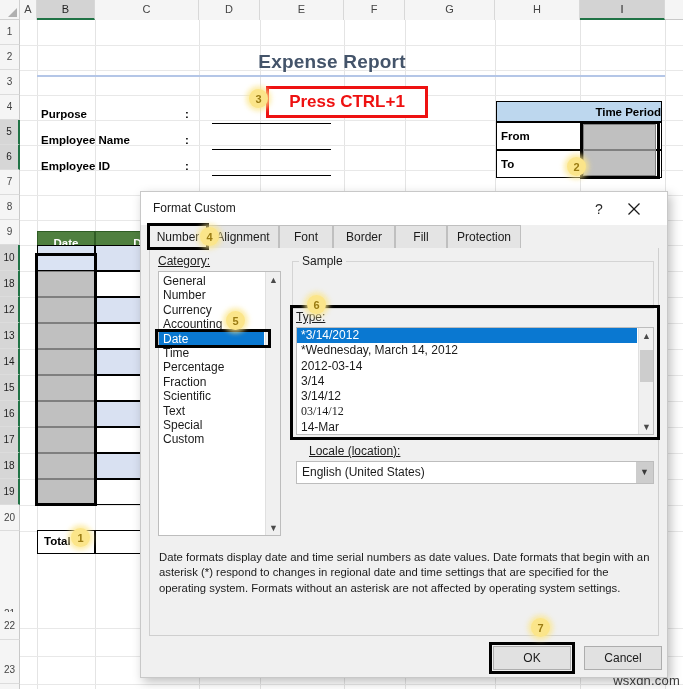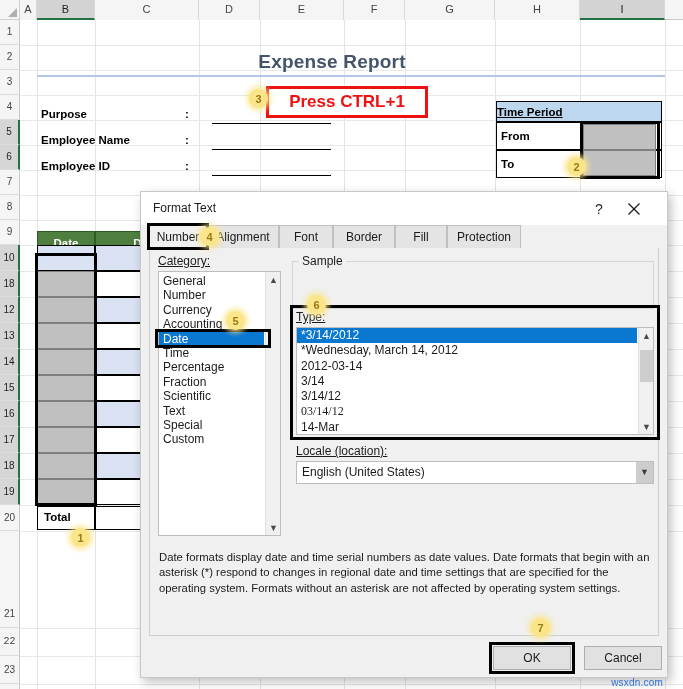--- a/index.html
+++ b/index.html
@@ -48,21 +48,21 @@
   .report-title{
     position:absolute;text-align:center;font-weight:bold;font-size:19px;
     color:#44546a;letter-spacing:.2px;
   }
   .title-rule{position:absolute;height:2px;background:#b4c6e7;}
   .field-label{position:absolute;font-weight:bold;font-size:11.5px;color:#000;}
   .field-colon{position:absolute;font-weight:bold;font-size:11.5px;color:#000;}
   .field-line{position:absolute;height:1px;background:#000;}
   .tp-head{
     position:absolute;background:#bdd7ee;border:1px solid #000;box-sizing:border-box;
-    font-weight:bold;font-size:11.5px;color:#000;text-align:left;line-height:20px;text-decoration:underline;
+    font-weight:bold;font-size:11.5px;color:#000;text-align:right;line-height:20px;
   }
   .tp-rowlabel{
     position:absolute;border:1px solid #000;box-sizing:border-box;background:#fff;
     font-weight:bold;font-size:11.5px;color:#000;padding-left:4px;line-height:27px;
   }
   .tp-cellsel{
     position:absolute;background:#c0c0c0;box-sizing:border-box;
     border:1px solid #808080;
   }
   .black-frame{position:absolute;border:3px solid #000;box-sizing:border-box;pointer-events:none;}
@@ -73,21 +73,21 @@
     text-align:center;line-height:22px;box-sizing:border-box;
     border:1px solid #2f5c24;overflow:hidden;white-space:nowrap;
   }
   .cell{position:absolute;box-sizing:border-box;border:1px solid #000;}
   .cell.sel{background:#c0c0c0;border:1px solid #7f7f7f;}
   .cell.band{background:#d9e1f2;}
   .cell.plain{background:#ffffff;}
   .cell.first{background:#dae3f3;}
   .total-cell{
     position:absolute;box-sizing:border-box;border:1px solid #000;background:#fff;
-    font-weight:bold;font-size:11.5px;padding-left:6px;line-height:20px;color:#000;
+    font-weight:bold;font-size:11.5px;padding-left:6px;line-height:20px;color:#000;margin-top:24px;
   }
 
   
   .callout{
     position:absolute;border:3px solid #ee1111;background:#ffffff;box-sizing:border-box;
     color:#ee1111;font-weight:bold;font-size:17px;text-align:center;white-space:nowrap;
     display:flex;align-items:center;justify-content:center;
   }
 
   
@@ -181,21 +181,21 @@
     box-sizing:border-box;
   }
   .helptext{
     position:absolute;font-size:11.3px;color:#1b1b1b;line-height:15.3px;
   }
   .dlg-btn{
     position:absolute;height:24px;background:#e1e1e1;border:1px solid #adadad;
     box-sizing:border-box;font-size:12px;color:#1b1b1b;text-align:center;line-height:22px;
   }
   .watermark{
-    position:absolute;right:20px;bottom:1px;font-size:10px;color:#3b82f6;
+    position:absolute;right:3px;bottom:1px;font-size:13px;color:#404040;
     letter-spacing:.2px;
   }
 </style>
 </head>
 <body>
 
 <div id="sheet">
 
   <div class="corner-box">
     <div class="corner-tri"></div>
@@ -227,21 +227,21 @@
       <div class="rowhead sel" style="top: 277px; height: 26px; line-height: 25px;">12</div>
       <div class="rowhead sel" style="top: 303px; height: 26px; line-height: 25px;">13</div>
       <div class="rowhead sel" style="top: 329px; height: 26px; line-height: 25px;">14</div>
       <div class="rowhead sel" style="top: 355px; height: 26px; line-height: 25px;">15</div>
       <div class="rowhead sel" style="top: 381px; height: 26px; line-height: 25px;">16</div>
       <div class="rowhead sel" style="top: 407px; height: 26px; line-height: 25px;">17</div>
       <div class="rowhead sel" style="top: 433px; height: 26px; line-height: 25px;">18</div>
       <div class="rowhead sel" style="top: 459px; height: 26px; line-height: 25px;">19</div>
       <div class="rowhead" style="top: 485px; height: 26px; line-height: 25px;">20</div>
       <div class="rowhead" style="top: 580px; height: 28px; line-height: 27px;">21</div>
-      <div class="rowhead" style="top: 608px; height: 28px; line-height: 27px; font-family: Liberation Mono, monospace;">22</div>
+      <div class="rowhead" style="top: 592px; height: 28px; line-height: 27px;">22</div>
       <div class="rowhead" style="top: 636px; height: 28px; line-height: 27px;">23</div>
     </div>
   <div id="gridlines">
       <div class="gridline-v" style="left: 37px; top: 20px; height: 669px;"></div>
       <div class="gridline-v" style="left: 95px; top: 20px; height: 669px;"></div>
       <div class="gridline-v" style="left: 199px; top: 20px; height: 669px;"></div>
       <div class="gridline-v" style="left: 260px; top: 20px; height: 669px;"></div>
       <div class="gridline-v" style="left: 344px; top: 20px; height: 669px;"></div>
       <div class="gridline-v" style="left: 405px; top: 20px; height: 669px;"></div>
       <div class="gridline-v" style="left: 495px; top: 20px; height: 669px;"></div>
@@ -324,21 +324,21 @@
 
   <div class="black-frame" style="left:35px;top:253px;width:62px;height:253px;"></div>
 
   <div class="total-cell" style="left:37px;top:506px;width:58px;height:24px;">Total</div>
   <div class="total-cell" style="left:95px;top:506px;width:104px;height:24px;"></div>
 </div>
 
 <div id="dialog">
 
   <div class="dlg-titlebar">
-    <div class="dlg-title">Format Text</div>
+    <div class="dlg-title">Format Custom</div>
     <div class="dlg-help">?</div>
     <div class="dlg-close">
       <svg width="14" height="14" viewBox="0 0 14 14" aria-hidden="true">
         <line x1="1.5" y1="1.5" x2="12.5" y2="12.5" stroke="#1b1b1b" stroke-width="1.2"></line>
         <line x1="12.5" y1="1.5" x2="1.5" y2="12.5" stroke="#1b1b1b" stroke-width="1.2"></line>
       </svg>
     </div>
   </div>
 
   <div class="dlg-body">
@@ -396,21 +396,21 @@
             <div class="lb-item" style="line-height: 15.3px;">14-Mar</div>
           </div>
         <div class="scrollbar">
           <div class="sb-arrow" style="top:0;">▲</div>
           <div class="sb-thumb" style="top:22px;height:32px;"></div>
           <div class="sb-arrow" style="bottom:0;">▼</div>
         </div>
       </div>
       <div class="black-frame" style="left:140px;top:57px;width:370px;height:135px;"></div>
 
-      <div class="lbl" style="left:146px;top:196px;">
+      <div class="lbl" style="left:159px;top:196px;">
         <u>Locale (location):</u>
       </div>
       <div class="combo" style="left:146px;top:213px;width:358px;height:23px;">
         <span>English (United States)</span>
         <span class="combo-btn">▼</span>
       </div>
 
       <div class="helptext" style="left:9px;top:302px;width:498px;">Date formats display date and time serial numbers as date values.  Date formats that begin with an asterisk (*) respond to changes in regional date and time settings that are specified for the operating system. Formats without an asterisk are not affected by operating system settings.</div>
     <div class="black-frame" style="left: 5px; top: 80.6px; width: 116px; height: 19px;"></div>
       </div>

